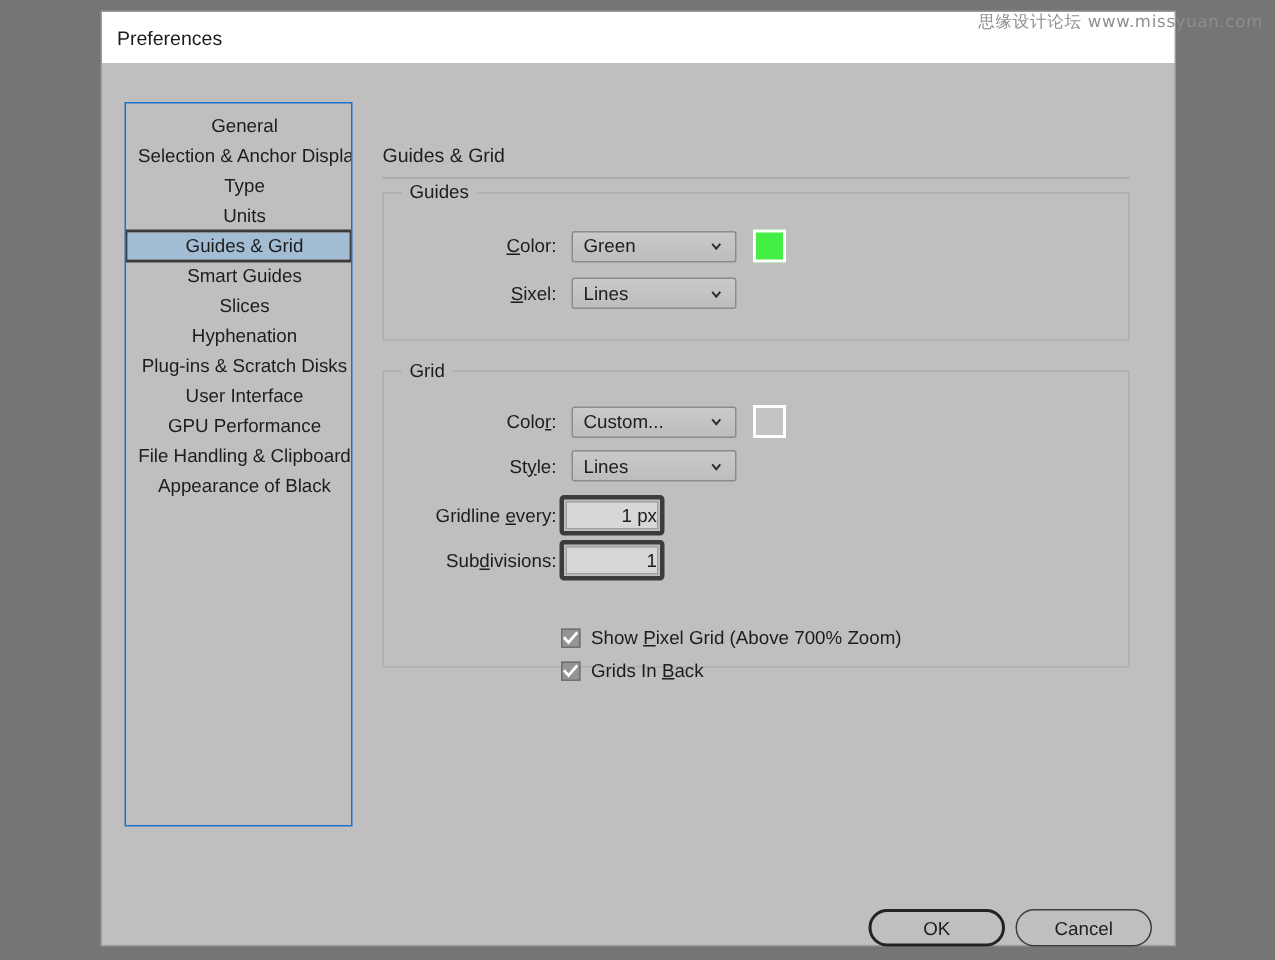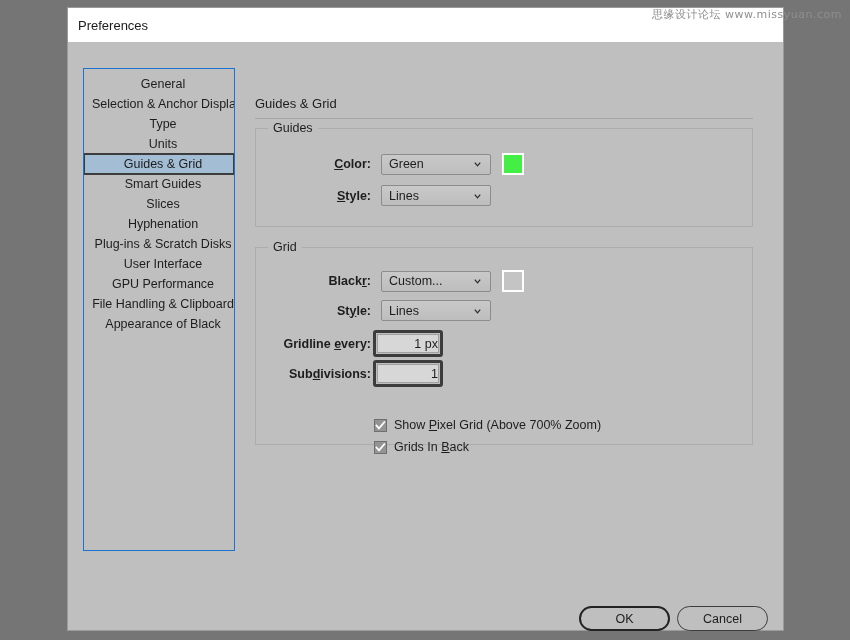--- a/index.html
+++ b/index.html
@@ -132,21 +132,20 @@
   .row {
     position: absolute;
     display: flex;
     align-items: center;
   }
   .field-label {
     font-size: 12.5px;
     color: #1d1d1d;
     text-align: right;
     white-space: nowrap;
-    font-weight: bold;
   }
   .acc { text-decoration: underline; }
 
   
   .select {
     position: relative;
     width: 110px;
     height: 21px;
     background: linear-gradient(#c9c9c9, #bdbdbd);
     border: 1px solid #8c8c8c;
@@ -294,36 +293,36 @@
             <span>Green</span>
             <svg class="chev" viewBox="0 0 10 10">
               <path d="M2 3.5 L5 7 L8 3.5" stroke="#2b2b2b" stroke-width="1.4" fill="none"></path>
             </svg>
           </div>
           <span style="display:inline-block;width:11px;"></span>
           <div class="swatch" id="guides-swatch" style="background: rgb(68, 238, 68);"></div>
         </div>
 
         <div class="row" style="left:23px; top:56px;">
-          <span class="field-label" style="width:92px;"><span class="acc">S</span><span>tyle:</span></span>
+          <span class="field-label" style="width:92px;"><span class="acc">S</span><span>ixel:</span></span>
           <span style="display:inline-block;width:10px;"></span>
           <div class="select">
             <span>Lines</span>
             <svg class="chev" viewBox="0 0 10 10">
               <path d="M2 3.5 L5 7 L8 3.5" stroke="#2b2b2b" stroke-width="1.4" fill="none"></path>
             </svg>
           </div>
         </div>
       </div>
 
       <div class="group" id="group-grid">
         <span class="group-legend">Grid</span>
 
         <div class="row" style="left:23px; top:22px;">
-          <span class="field-label" style="width:92px;"><span>Black</span><span class="acc">r</span><span>:</span></span>
+          <span class="field-label" style="width:92px;"><span>Colo</span><span class="acc">r</span><span>:</span></span>
           <span style="display:inline-block;width:10px;"></span>
           <div class="select">
             <span>Custom...</span>
             <svg class="chev" viewBox="0 0 10 10">
               <path d="M2 3.5 L5 7 L8 3.5" stroke="#2b2b2b" stroke-width="1.4" fill="none"></path>
             </svg>
           </div>
           <span style="display:inline-block;width:11px;"></span>
           <div class="swatch" id="grid-swatch" style="background: rgb(196, 196, 196);"></div>
         </div>

